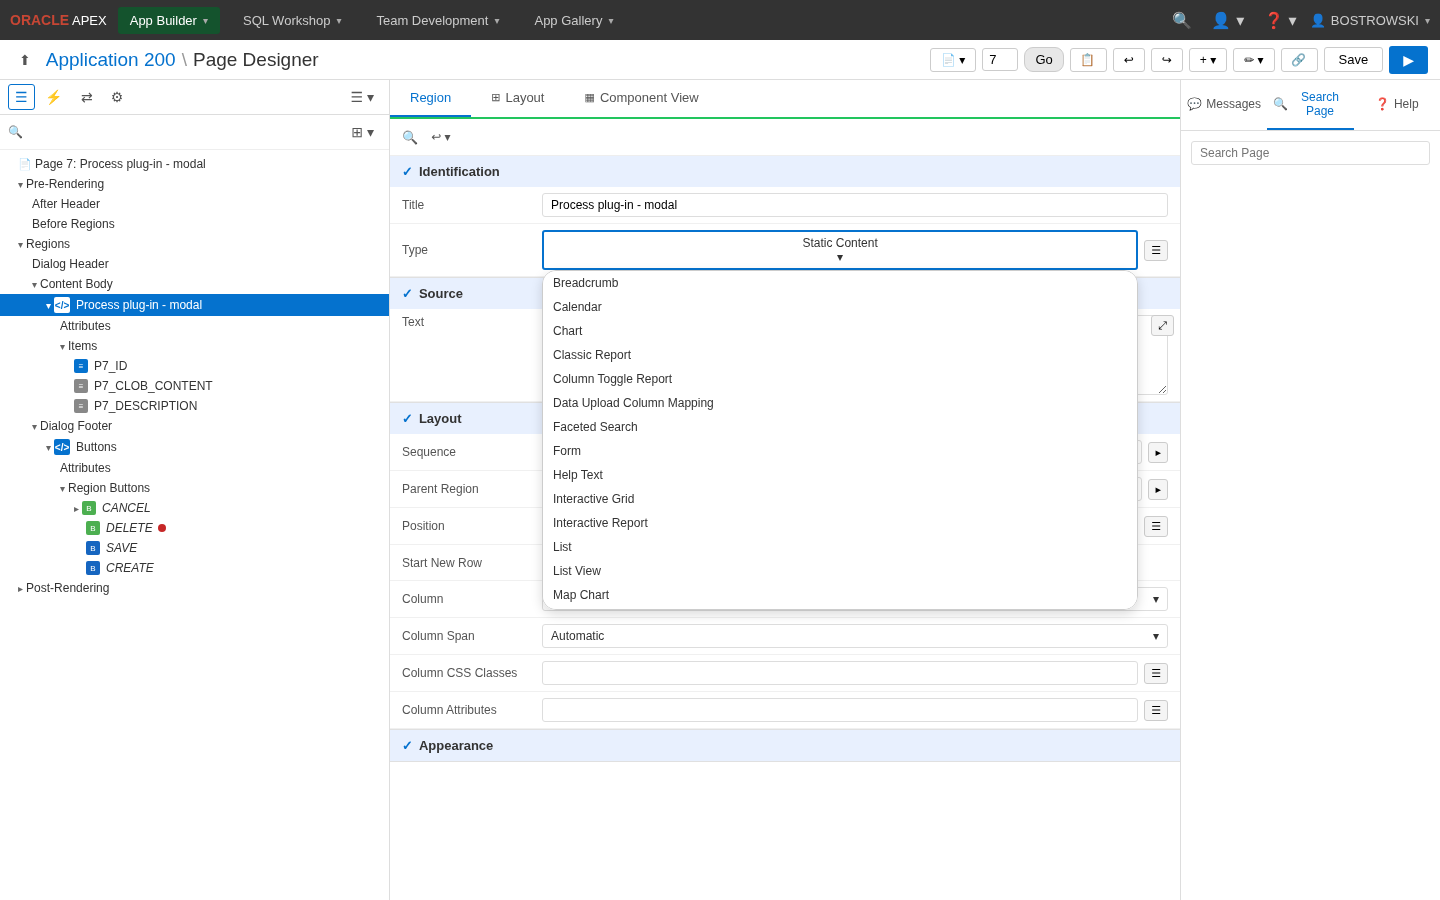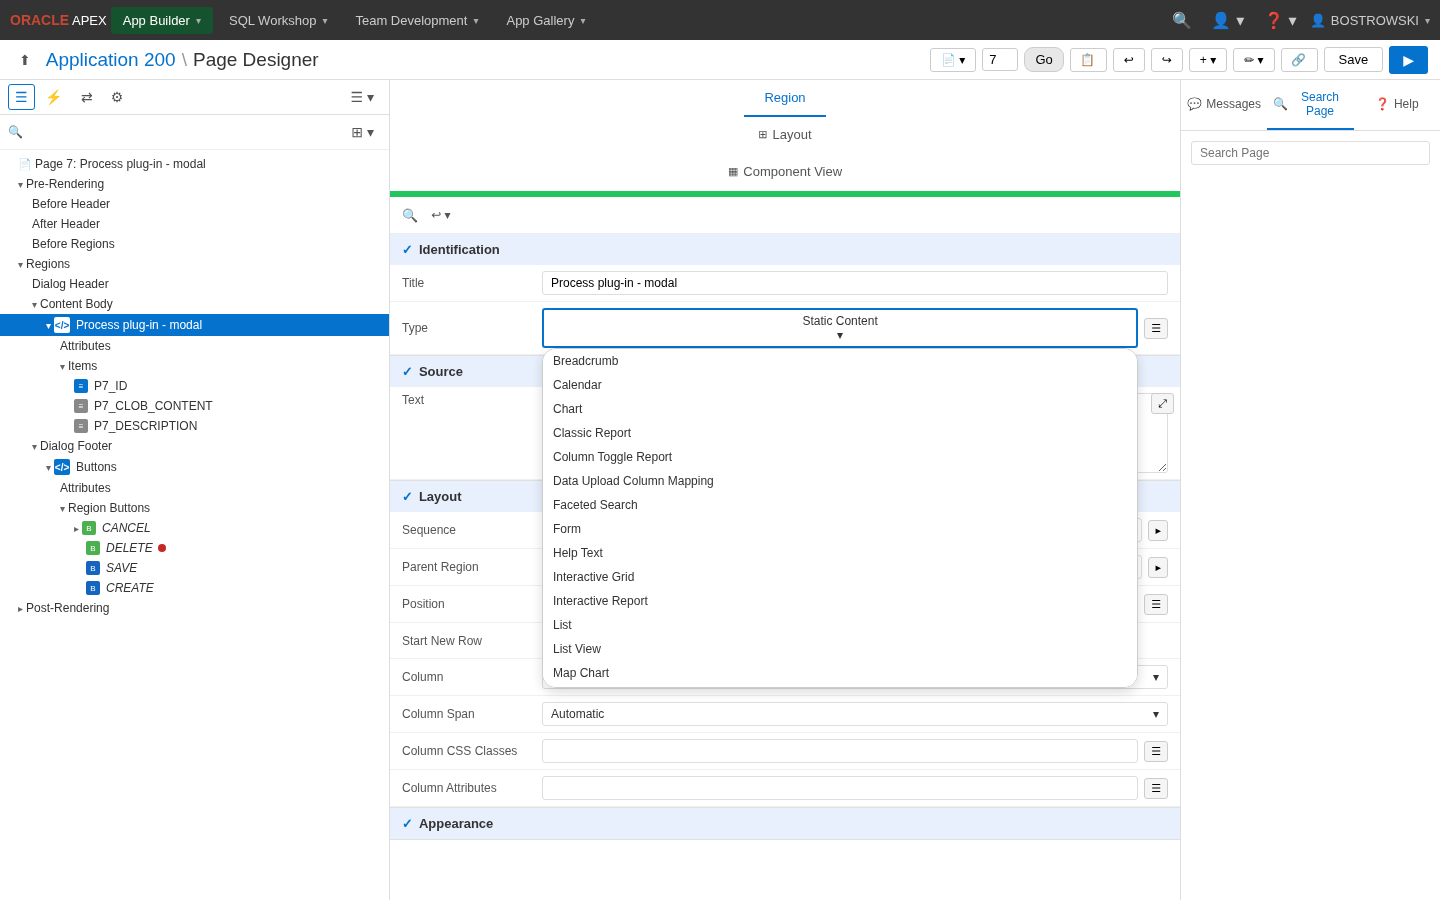--- a/index.html
+++ b/index.html
@@ -1,20 +1,20 @@
 <!DOCTYPE html>
 <html><head>
   <meta charset="utf-8">
   <style>
     * { box-sizing: border-box; margin: 0; padding: 0; }
     body { font-family: "Segoe UI", Arial, sans-serif; font-size: 13px; background: #f0f0f0; color: #333; overflow: hidden; }
 
     
     .top-nav {
-      display: flex; align-items: center; background: #333; height: 40px; padding: 0 10px; gap: 4px;
+      display: flex; align-items: center; background: #333; height: 40px; padding: 0 10px; gap: 11px;
     }
     .nav-item { color: #ccc; font-size: 13px; padding: 6px 12px; cursor: pointer; display: flex; align-items: center; gap: 4px; border-radius: 3px; }
     .nav-item.active { background: #14532d; color: #fff; }
     .nav-right { margin-left: auto; display: flex; align-items: center; gap: 8px; }
     .nav-icon-btn { color: #ccc; background: none; border: none; cursor: pointer; font-size: 16px; padding: 6px; }
     .nav-user { color: #ccc; font-size: 13px; display: flex; align-items: center; gap: 4px; cursor: pointer; }
 
     
     .second-bar {
       display: flex; align-items: center; background: #fff; border-bottom: 1px solid #ddd; height: 40px; padding: 0 12px; gap: 8px;
@@ -49,21 +49,21 @@
     .tree-indent-3 { padding-left: 46px; }
     .tree-indent-4 { padding-left: 60px; }
     .tree-indent-5 { padding-left: 74px; }
     .tree-icon { font-size: 11px; color: #666; min-width: 14px; }
     .dot-red { display: inline-block; width: 8px; height: 8px; border-radius: 50%; background: #c62828; margin-left: 2px; }
 
     
     .props-container { flex: 1; overflow-y: auto; background: #fff; }
 
     
-    .tabs-row { display: flex; background: #fff; border-bottom: 6px solid #22c55e; align-items: center; flex-direction: column; }
+    .tabs-row { display: flex; background: #fff; border-bottom: 2px solid #22c55e; align-items: center; }
     .tab { padding: 10px 20px; font-size: 13px; cursor: pointer; border-bottom: 2px solid transparent; color: #555; display: flex; align-items: center; gap: 5px; }
     .tab.active { border-bottom-color: #0572ce; color: #0572ce; font-weight: 500; }
 
     .filter-row { display: flex; align-items: center; padding: 6px 12px; border-bottom: 1px solid #eee; background: #fff; gap: 6px; }
     .filter-row input { flex: 1; border: 1px solid #ddd; border-radius: 3px; padding: 4px 8px; font-size: 12px; outline: none; }
 
     
     .section { border-bottom: 1px solid #e0e0e0; }
     .section-header { display: flex; align-items: center; padding: 8px 12px; background: #e8f0fe; font-size: 13px; font-weight: 600; gap: 6px; }
     .section-header .check { color: #0572ce; }
@@ -187,23 +187,20 @@
     <div class="tree">
 
       <div class="tree-item tree-indent-1">
         <span class="tree-icon">📄</span>
         <span>Page 7: Process plug-in - modal</span>
       </div>
 
       <div class="tree-item tree-indent-1">
         <span class="toggle-arrow">▾</span>
         <span>Pre-Rendering</span>
-      </div>
-      <div class="tree-item tree-indent-2">
-        <span>Before Header</span>
       </div>
       <div class="tree-item tree-indent-2">
         <span>After Header</span>
       </div>
       <div class="tree-item tree-indent-2">
         <span>Before Regions</span>
       </div>
 
       <div class="tree-item tree-indent-1">
         <span class="toggle-arrow">▾</span>

